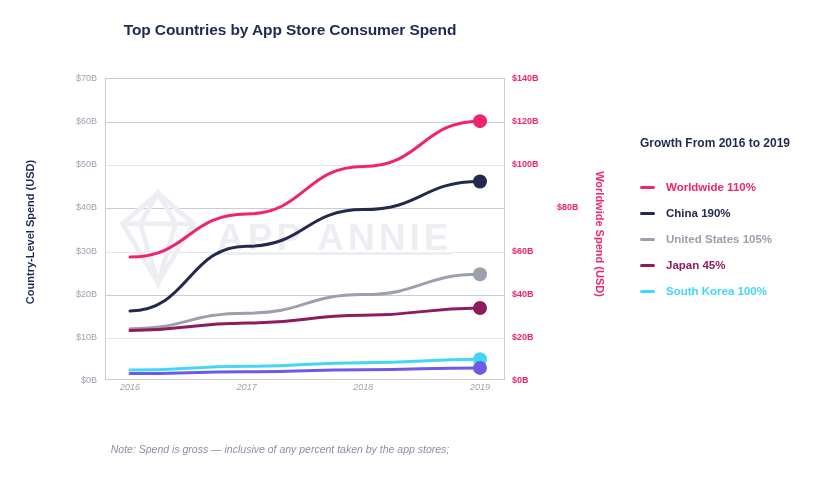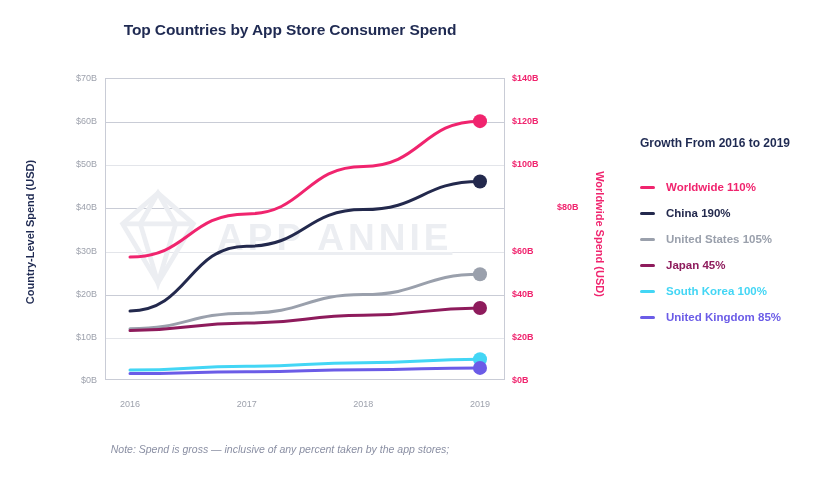--- a/index.html
+++ b/index.html
@@ -59,21 +59,21 @@
     transform:translateY(-50%);
   }
   .left-ticks{position:absolute;left:45px;top:78px;width:52px;height:302px;}
   .right-ticks{position:absolute;left:512px;top:78px;width:60px;height:302px;}
   .tick-right{
     position:absolute;left:0;
     font-size:9px;color:#f0246e;font-weight:bold;
     text-align:left;white-space:nowrap;
     transform:translateY(-50%);
   }
-  .x-ticks{position:absolute;left:105px;top:399px;width:400px;height:16px;}
+  .x-ticks{position:absolute;left:105px;top:382px;width:400px;height:16px;font-style:italic;}
   .tick-x{
     position:absolute;font-size:9px;color:#9ea2ad;
     transform:translateX(-50%);white-space:nowrap;
   }
 
   
   .axis-title-left{
     position:absolute;left:-70px;top:226px;
     width:200px;text-align:center;
     font-size:11px;font-weight:bold;color:#1f2a52;
@@ -213,24 +213,20 @@
           <span class="legend-label" style="color: rgb(154, 160, 172);">United States 105%</span>
         </div>
         <div class="legend-row">
           <span class="legend-swatch" style="background: rgb(142, 27, 92);"></span>
           <span class="legend-label" style="color: rgb(142, 27, 92);">Japan 45%</span>
         </div>
         <div class="legend-row">
           <span class="legend-swatch" style="background: rgb(67, 214, 245);"></span>
           <span class="legend-label" style="color: rgb(67, 214, 245);">South Korea 100%</span>
         </div>
-        <div class="legend-row">
-          <span class="legend-swatch" style="background: rgb(107, 92, 231);"></span>
-          <span class="legend-label" style="color: rgb(107, 92, 231);">United Kingdom 85%</span>
-        </div>
       </div>
   </div>
 
   <div class="footnote">
     <div>Note: Spend is gross — inclusive of any percent taken by the app stores;</div>
   </div>
 
 </div>
 
 </body></html>

